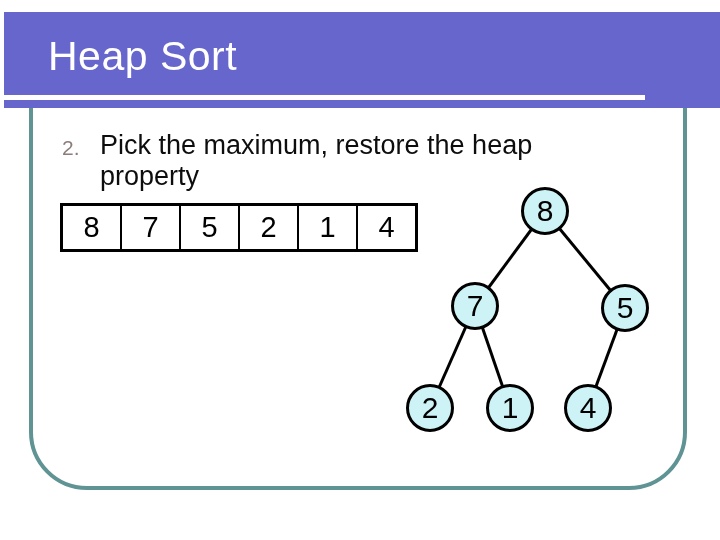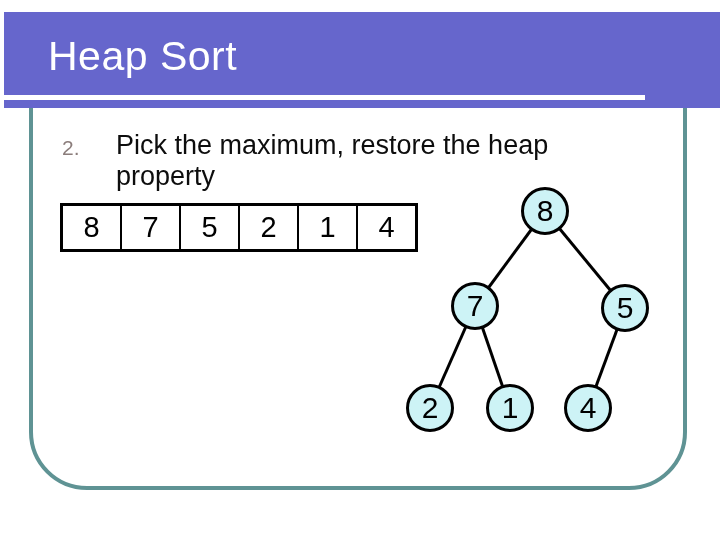--- a/index.html
+++ b/index.html
@@ -39,21 +39,20 @@
   
   .bullet-number{
     position:absolute;left:62px;top:136px;
     color:var(--bullet-number,#8b7d7b);
     font-size:21px;z-index:3;
   }
   .bullet-text{
     position:absolute;left:100px;top:130px;width:460px;
     color:#0d0d0d;font-size:27px;line-height:31px;
     z-index:3;
-    margin-left:16px;
   }
 
   
   .array-box{
     position:absolute;left:60px;top:203px;width:358px;height:49px;
     box-sizing:border-box;display:flex;
     border:3px solid #000;background:#fff;z-index:3;
   }
   .array-cell{
     flex:1;display:flex;align-items:center;justify-content:center;

